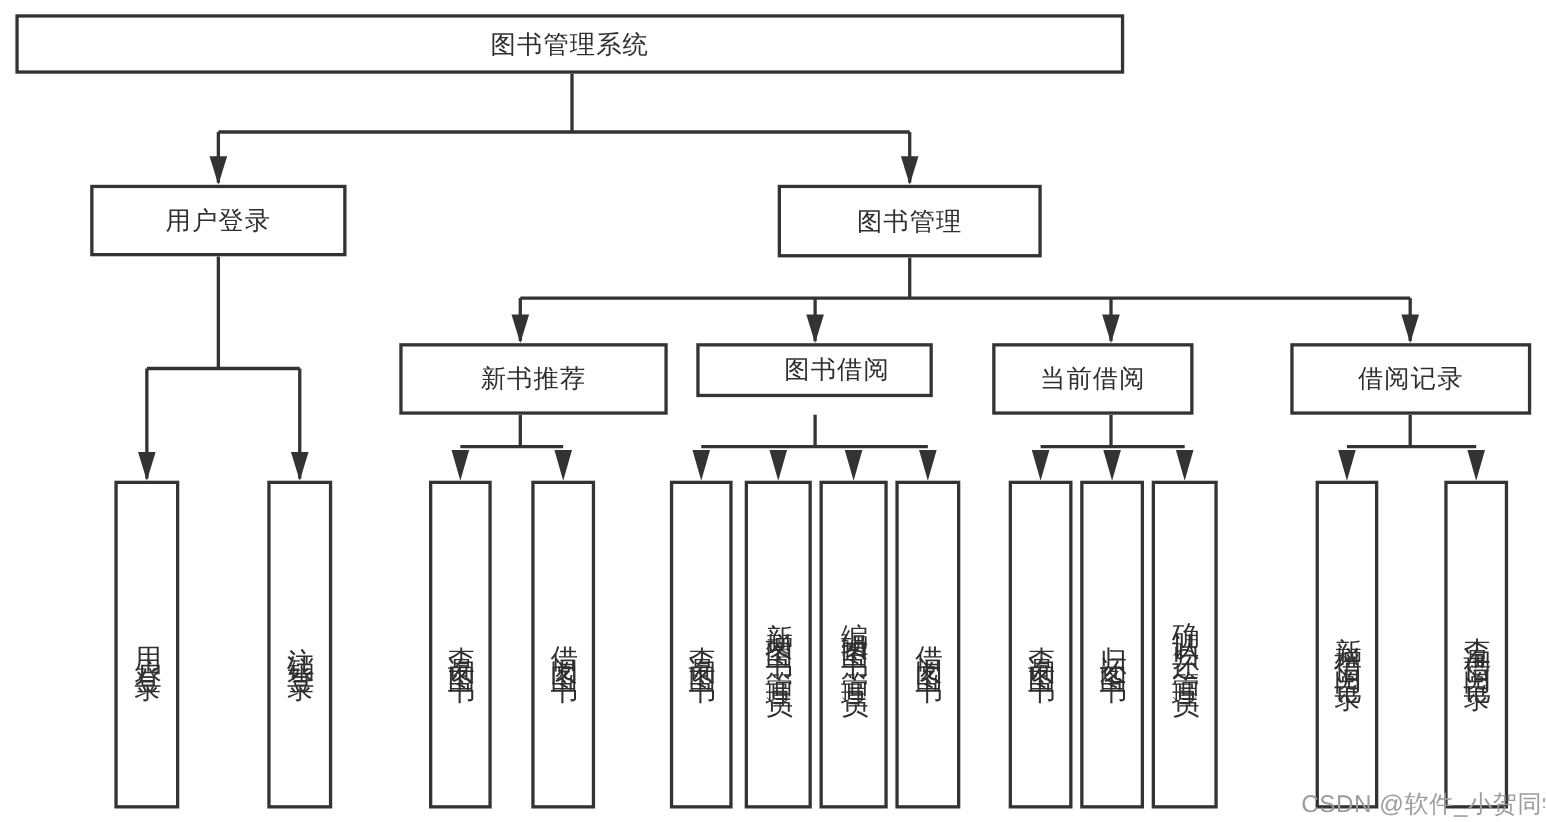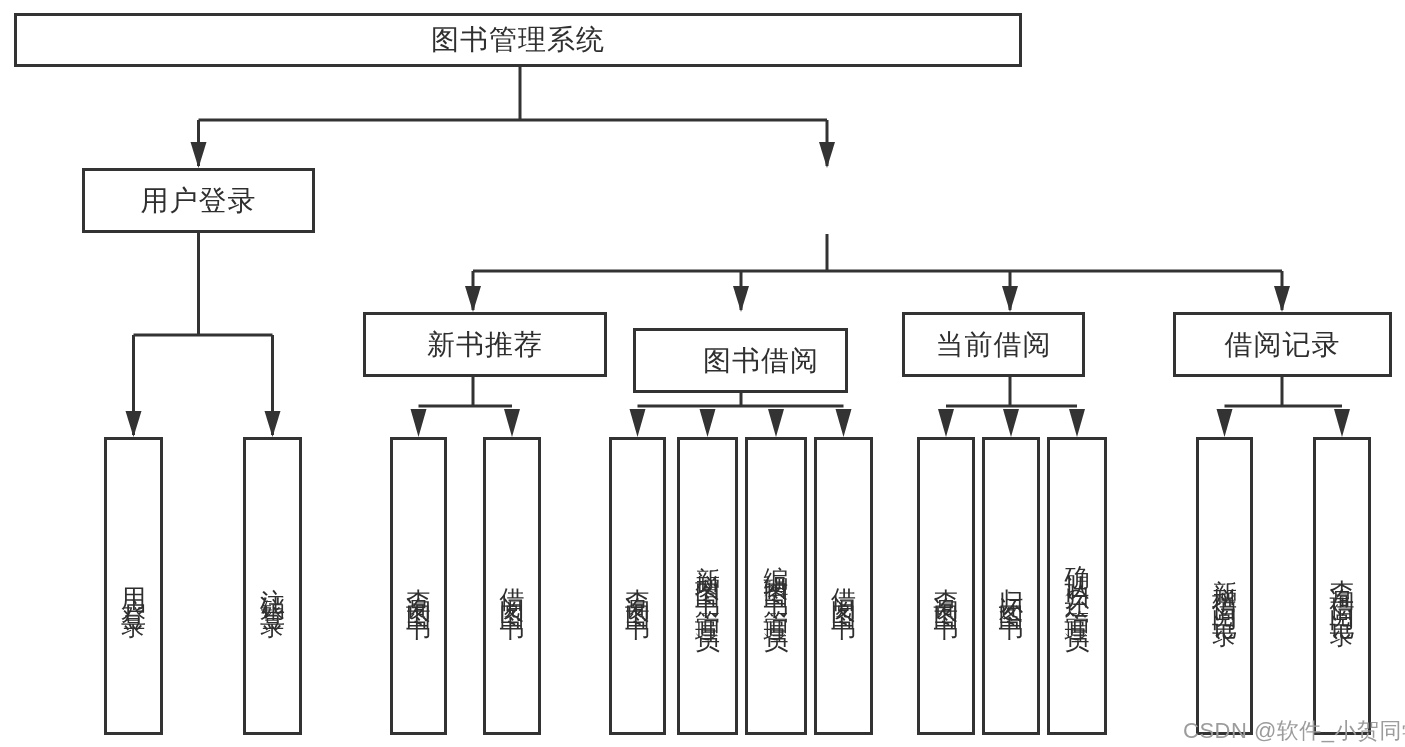--- a/index.html
+++ b/index.html
@@ -15,21 +15,21 @@
     position:absolute;
     box-sizing:border-box;
     border:3px solid #333333;
     background:#ffffff;
     display:flex;
     align-items:center;
     justify-content:center;
     color:#2f2f2f;
     z-index:1;
   }
-  .h{font-size:28px;letter-spacing:1px;white-space:nowrap;}
+  .h{font-size:23px;letter-spacing:1px;white-space:nowrap;}
   .v{
     writing-mode:vertical-rl;
     text-orientation:mixed;
     font-size:25px;
     letter-spacing:9px;
     line-height:1;
   }
   .watermark{
     position:absolute;
     left:1183px;top:716px;
@@ -107,23 +107,24 @@
       <line x1="1282" y1="377" x2="1282" y2="406" fill="none"></line>
       <line x1="1224.5" y1="406" x2="1342" y2="406" fill="none"></line>
       <polygon points="1224.5,437 1216.5,409 1232.5,409" stroke="none"></polygon>
       <polygon points="1342,437 1334,409 1350,409" stroke="none"></polygon>
     </g>
   </svg>
 
   <div class="box h" style="left:14px;top:13px;width:1008px;height:54px;">图书管理系统</div>
 
   <div class="box h" style="left:82px;top:168px;width:233px;height:65px;">用户登录</div>
+  <div class="box h" style="left:707px;top:168px;width:240px;height:66px;">图书管理</div>
 
   <div class="box h" style="left:363px;top:312px;width:244px;height:65px;">新书推荐</div>
-  <div class="box h" style="left:633px;top:328px;width:215px;height:65px;padding-left:41px;">图书借阅</div>
+  <div class="box h" style="left:633px;top:312px;width:215px;height:49px;padding-left:41px;">图书借阅</div>
   <div class="box h" style="left:902px;top:312px;width:183px;height:65px;">当前借阅</div>
   <div class="box h" style="left:1173px;top:312px;width:219px;height:65px;">借阅记录</div>
 
   <div class="box v" style="left:104px;top:437px;width:59px;height:298px;">用户登录</div>
   <div class="box v" style="left:243px;top:437px;width:59px;height:298px;">注销登录</div>
 
   <div class="box v" style="left:390px;top:437px;width:57px;height:298px;">查询图书</div>
   <div class="box v" style="left:483px;top:437px;width:58px;height:298px;">借阅图书</div>
 
   <div class="box v" style="left:609px;top:437px;width:57px;height:298px;">查询图书</div>

